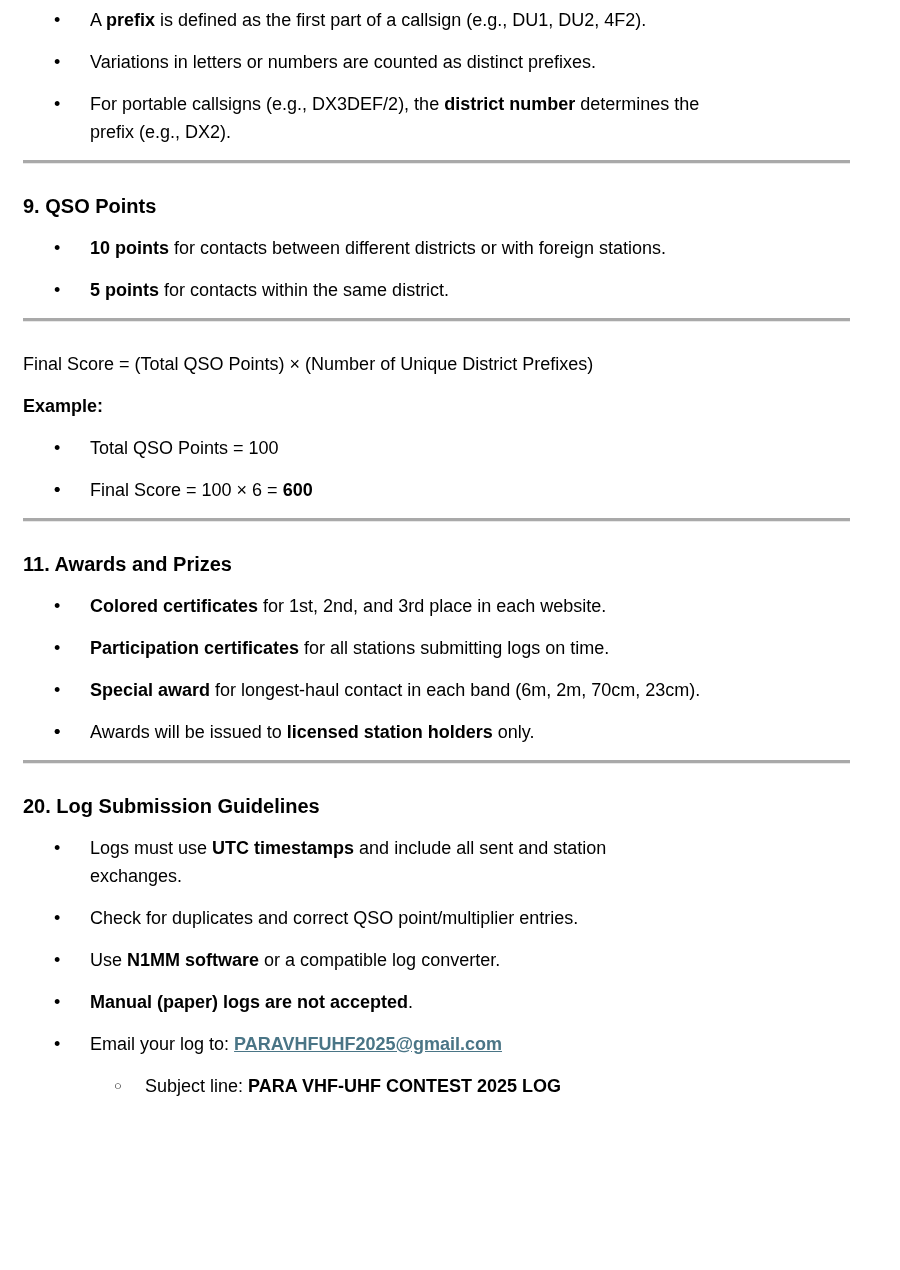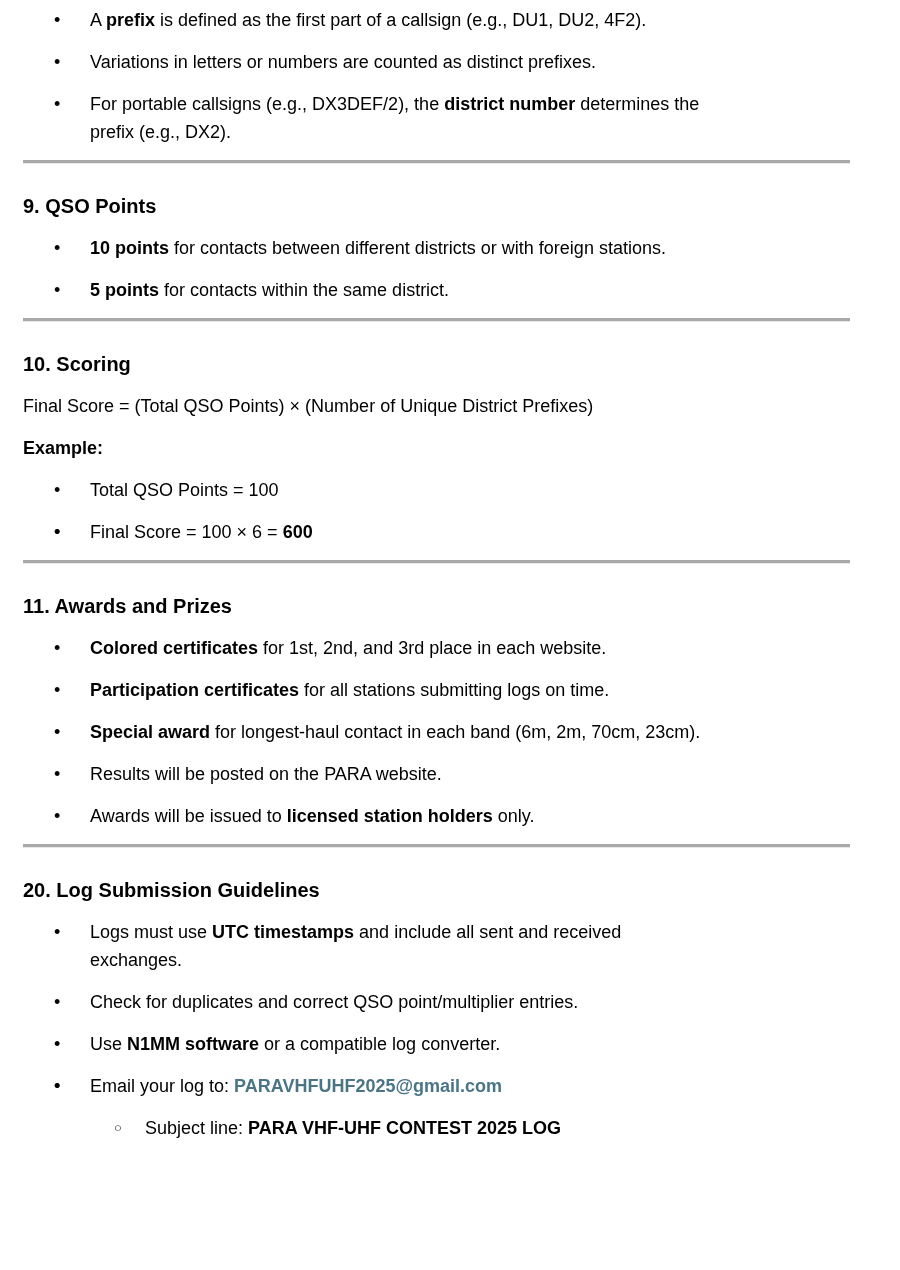--- a/index.html
+++ b/index.html
@@ -15,59 +15,58 @@
   }
   .doc{padding:6px 20px 0 23px;}
   h2.heading{font-size:20px;line-height:28px;font-weight:700;margin:0 0 14px;}
   p.para{margin:0 0 14px;}
   ul.blist{list-style:none;margin:0;padding:0;}
   ul.blist li{position:relative;padding-left:67px;margin:0 0 14px;}
   ul.blist li .marker{position:absolute;left:31px;top:0;}
   ul.blist li.sub{padding-left:122px;}
   ul.blist li.sub .marker{left:91px;font-size:13px;}
   .rule{height:4px;width:827px;background:var(--rule);border-bottom:1px solid #e8e8e8;margin:8px 0 28px;}
-  a.email{color:var(--link);font-weight:700;cursor:pointer;}
+  a.email{color:var(--link);font-weight:700;text-decoration:underline;cursor:pointer;}
   strong{font-weight:700;}
 </style>
 </head>
 <body>
 
 <main class="doc">
     <ul class="blist">
       <li><span class="marker">•</span><span><span>A </span><strong>prefix</strong><span> is defined as the first part of a callsign (e.g., DU1, DU2, 4F2).</span></span></li>
       <li><span class="marker">•</span><span><span>Variations in letters or numbers are counted as distinct prefixes.</span></span></li>
       <li><span class="marker">•</span><span><span>For portable callsigns (e.g., DX3DEF/2), the </span><strong>district number</strong><span> determines the</span><br><span>prefix (e.g., DX2).</span></span></li>
     </ul>
     <div class="rule"></div>
     <h2 class="heading">9. QSO Points</h2>
     <ul class="blist">
       <li><span class="marker">•</span><span><strong>10 points</strong><span> for contacts between different districts or with foreign stations.</span></span></li>
       <li><span class="marker">•</span><span><strong>5 points</strong><span> for contacts within the same district.</span></span></li>
     </ul>
     <div class="rule"></div>
-    <h2 class="heading">10. Scoring</h2>
     <p class="para"><span>Final Score = (Total QSO Points) × (Number of Unique District Prefixes)</span></p>
     <p class="para"><strong>Example:</strong></p>
     <ul class="blist">
       <li><span class="marker">•</span><span><span>Total QSO Points = 100</span></span></li>
       <li><span class="marker">•</span></li>
       <li><span class="marker">•</span><span><span>Final Score = 100 × 6 = </span><strong>600</strong></span></li>
     </ul>
     <div class="rule"></div>
     <h2 class="heading">11. Awards and Prizes</h2>
     <ul class="blist">
       <li><span class="marker">•</span><span><strong>Colored certificates</strong><span> for 1st, 2nd, and 3rd place in each website.</span></span></li>
       <li><span class="marker">•</span><span><strong>Participation certificates</strong><span> for all stations submitting logs on time.</span></span></li>
       <li><span class="marker">•</span><span><strong>Special award</strong><span> for longest-haul contact in each band (6m, 2m, 70cm, 23cm).</span></span></li>
-      <li><span class="marker">•</span><span><span>Results will be posted on the PARA website.</span></span></li>
+      <li><span class="marker">•</span></li>
       <li><span class="marker">•</span><span><span>Awards will be issued to </span><strong>licensed station holders</strong><span> only.</span></span></li>
     </ul>
     <div class="rule"></div>
     <h2 class="heading">20. Log Submission Guidelines</h2>
     <ul class="blist">
-      <li><span class="marker">•</span><span><span>Logs must use </span><strong>UTC timestamps</strong><span> and include all sent and received</span><br><span>exchanges.</span></span></li>
+      <li><span class="marker">•</span><span><span>Logs must use </span><strong>UTC timestamps</strong><span> and include all sent and station</span><br><span>exchanges.</span></span></li>
       <li><span class="marker">•</span><span><span>Check for duplicates and correct QSO point/multiplier entries.</span></span></li>
       <li><span class="marker">•</span><span><span>Use </span><strong>N1MM software</strong><span> or a compatible log converter.</span></span></li>
-      <li><span class="marker">•</span></li>
+      <li><span class="marker">•</span><span><strong>Manual (paper) logs are not accepted</strong><span>.</span></span></li>
       <li><span class="marker">•</span><span><span>Email your log to: </span><a class="email">PARAVHFUHF2025@gmail.com</a></span></li>
       <li class="sub"><span class="marker">○</span><span><span>Subject line: </span><strong>PARA VHF-UHF CONTEST 2025 LOG</strong></span></li>
     </ul>
   </main>
 
 </body></html>

